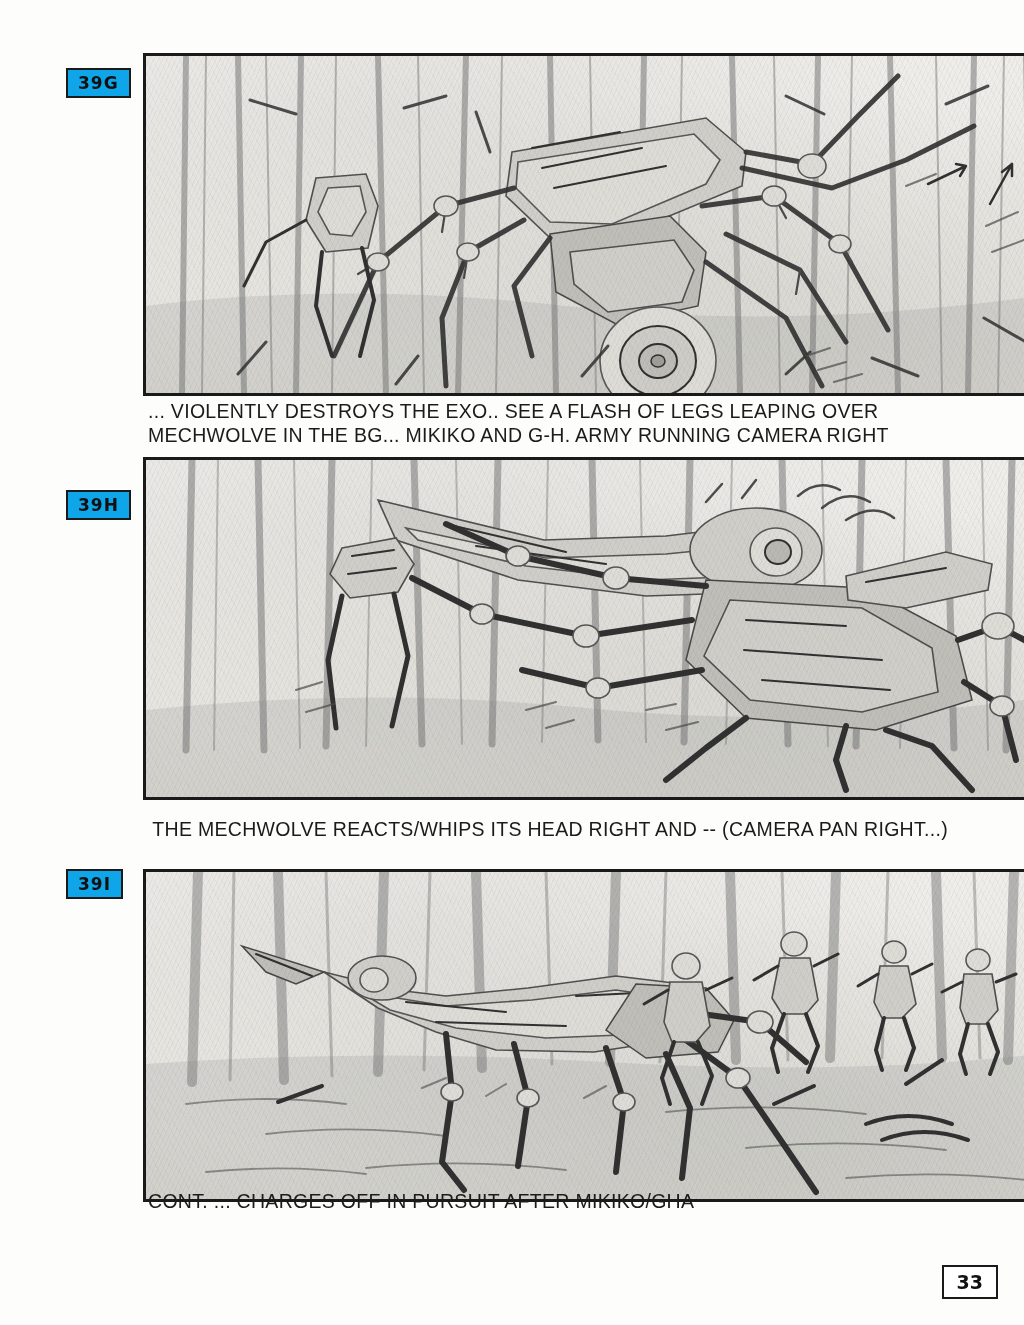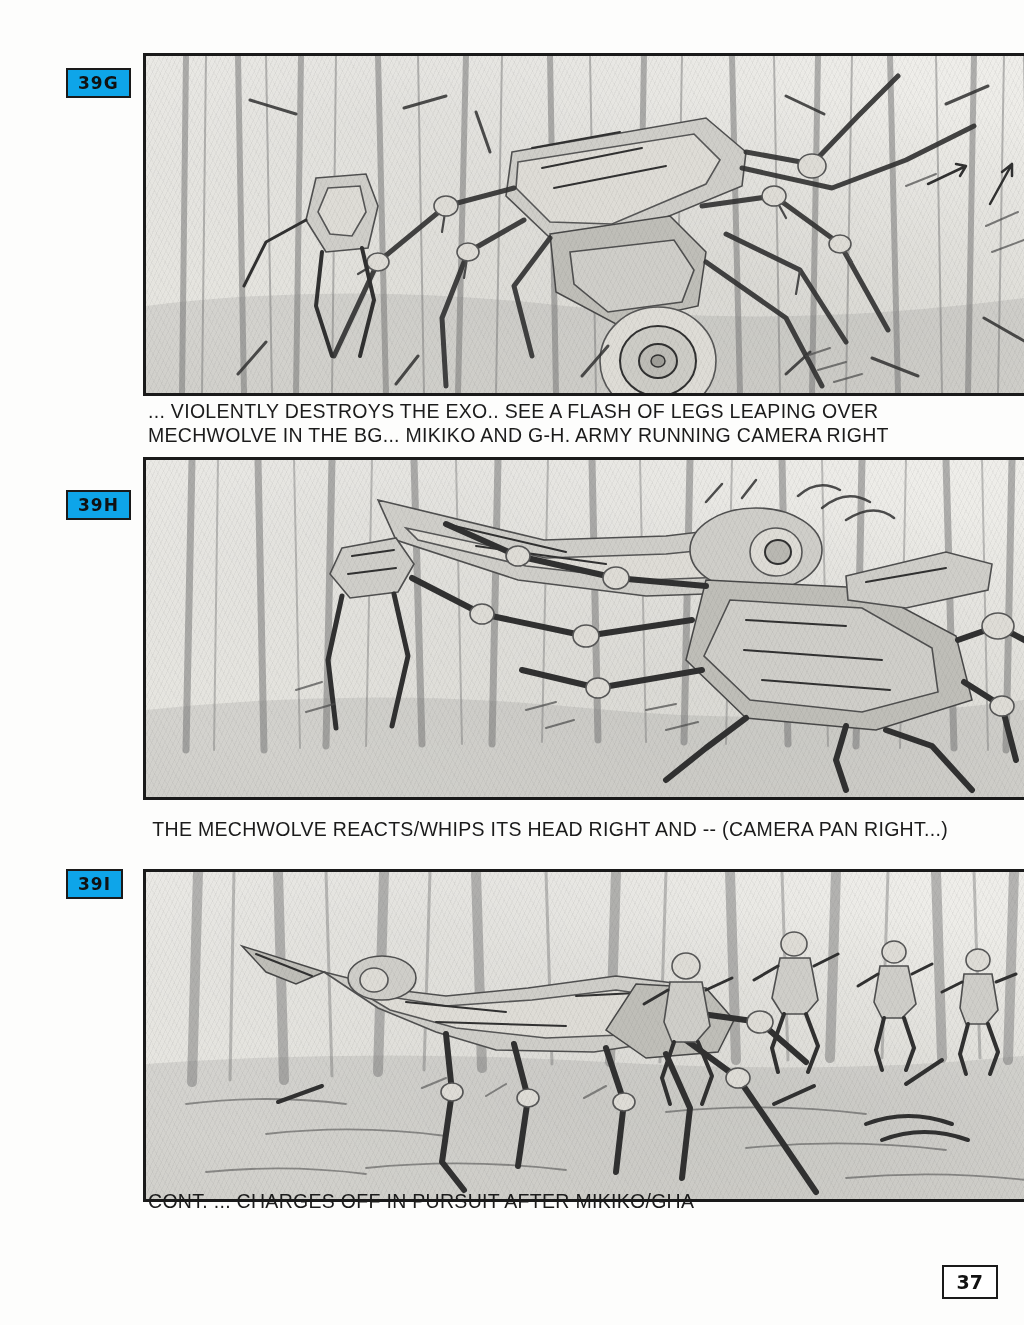--- a/index.html
+++ b/index.html
@@ -413,15 +413,15 @@
         <g class="ln" stroke-width="2" opacity="0.6">
           <path d="M300 206 L276 216 M360 212 L340 224 M460 214 L438 226"></path>
         </g>
       </svg>
       <div class="grain"></div>
     </div>
 
     <div class="caption" style="left:148px; top:1190px;">CONT.  ... CHARGES OFF IN PURSUIT AFTER MIKIKO/GHA</div>
   </div>
 
-  <div class="page-number">37</div>
+  <div class="page-number">33</div>
 
 </div>
 
 </body></html>

